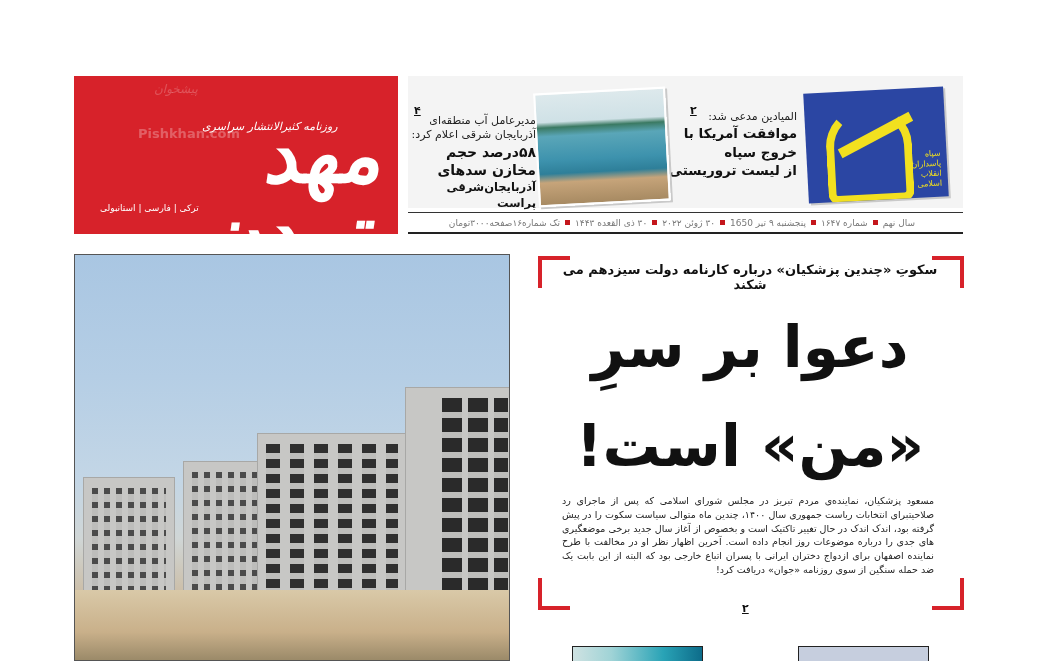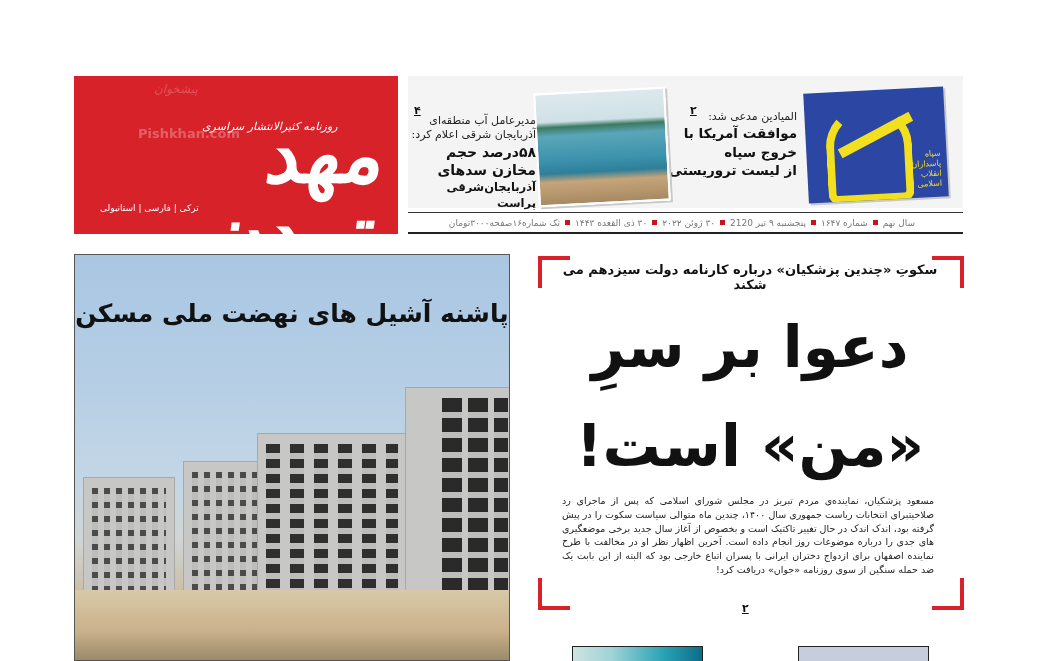--- a/index.html
+++ b/index.html
@@ -184,21 +184,21 @@
     <div class="t-head" style="font-size:14px;">۵۸درصد حجم مخازن سدهای</div>
     <div class="t-head" style="font-size:11.5px;">آذربایجان‌شرقی پراست</div>
   </div>
 </div>
 
 <div class="abs infobar">
   <span>سال نهم</span>
   <span class="sq"></span>
   <span>شماره ۱۶۴۷</span>
   <span class="sq"></span>
-  <span>پنجشنبه ۹ تیر 2120</span>
+  <span>پنجشنبه ۹ تیر 1650</span>
   <span class="sq"></span>
   <span>۳۰ ژوئن ۲۰۲۲</span>
   <span class="sq"></span>
   <span>۳۰ ذی القعده ۱۴۴۳</span>
   <span class="sq"></span>
   <span>تک شماره۱۶صفحه۳۰۰۰تومان</span>
 </div>
 
 <div class="abs housing">
   <div class="bldg" style="left:8px; top:222px; width:90px; height:180px;">
@@ -207,21 +207,20 @@
   <div class="bldg" style="left:108px; top:206px; width:82px; height:190px;">
       <div class="win"></div>
     </div>
   <div class="bldg" style="left:182px; top:178px; width:148px; height:210px;">
       <div class="win" style="background: repeating-linear-gradient(90deg, transparent 0 14px, #c7c7c5 14px 24px), repeating-linear-gradient(180deg, #2f2f2f 0 9px, #bdbdbb 9px 15px);"></div>
     </div>
   <div class="bldg" style="left:330px; top:132px; width:110px; height:280px;">
       <div class="win" style="left:36px; background: repeating-linear-gradient(90deg, transparent 0 20px, #c7c7c5 20px 26px), repeating-linear-gradient(180deg, #2a2a2a 0 14px, #bdbdbb 14px 20px);"></div>
     </div>
   <div class="ground"></div>
-  <div class="housing-title">پاشنه آشیل های نهضت ملی مسکن</div>
 </div>
 
 <div class="corner tl"></div>
 <div class="corner tr"></div>
 <div class="corner bl"></div>
 <div class="corner br"></div>
 
 <div class="abs lead-kicker">سکوتِ «چندین پزشکیان» درباره کارنامه دولت سیزدهم می شکند</div>
 <div class="abs lead-headline">
   <div>دعوا بر سرِ</div>

